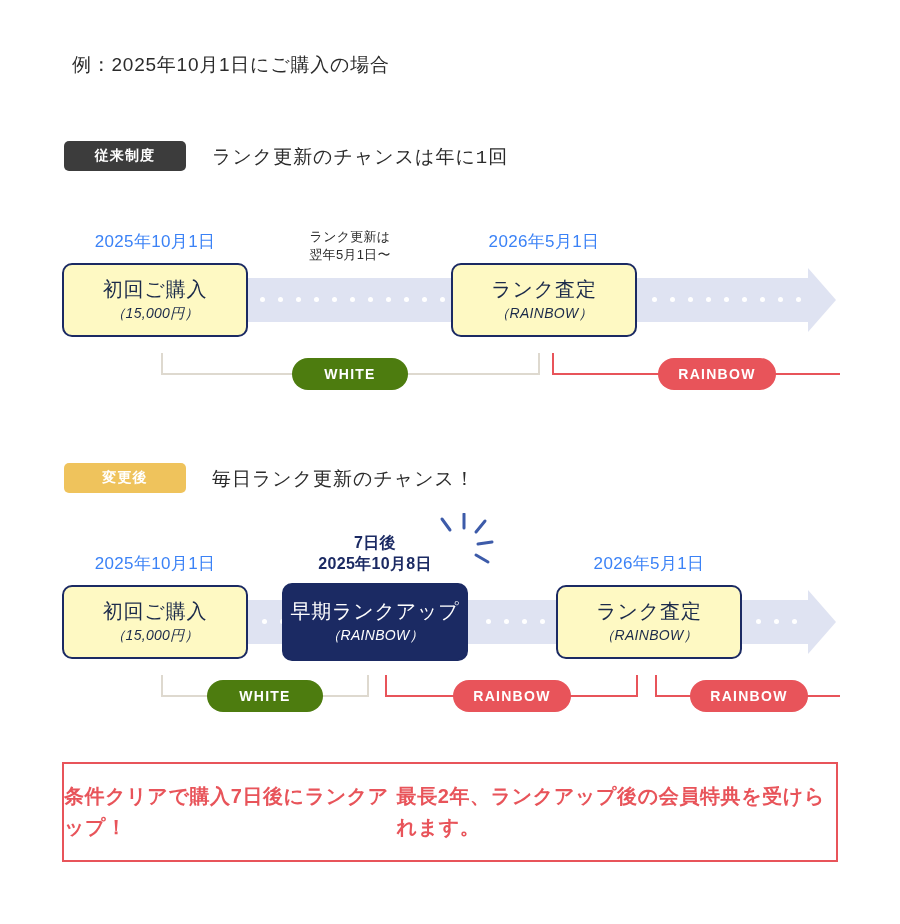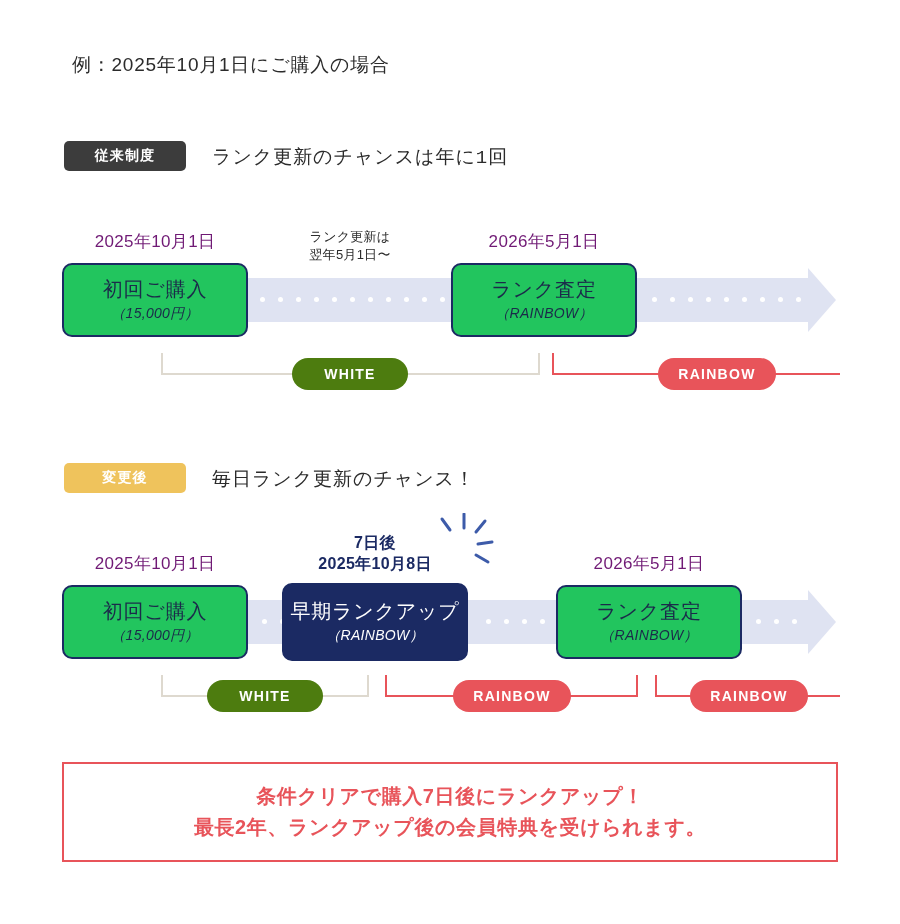--- a/index.html
+++ b/index.html
@@ -80,21 +80,21 @@
     width: 5px;
     height: 5px;
     border-radius: 50%;
     background: #ffffff;
     display: block;
   }
 
   
   .node {
     position: absolute;
-    background: #22c55e;
+    background: #fef9c3;
     border: 2px solid #1b2a63;
     border-radius: 10px;
     display: flex;
     flex-direction: column;
     align-items: center;
     justify-content: center;
   }
   .node .main {
     font-size: 20px;
     letter-spacing: 0.04em;
@@ -112,21 +112,21 @@
     background: #1b2a63;
     border-color: #1b2a63;
   }
   .node.filled .main, .node.filled .sub { color: #ffffff; }
 
   
   .caption {
     position: absolute;
     font-size: 17px;
     letter-spacing: 0.02em;
-    color: #701a75;
+    color: #3b82f6;
     text-align: center;
     white-space: nowrap;
   }
   .caption.small {
     font-size: 13px;
     line-height: 1.45;
     color: #2b2b2b;
   }
   .caption.blue {
     color: #1b2a63;
@@ -167,21 +167,20 @@
   #sparkle { left: 428px; top: 513px; }
 
   
   #note-box {
     left: 62px;
     top: 762px;
     width: 776px;
     height: 100px;
     border: 2px solid #e8545a;
     display: flex;
-    flex-direction: column;
     align-items: center;
     justify-content: center;
   }
   #note-box .line {
     color: #e8545a;
     font-size: 20px;
     font-weight: bold;
     letter-spacing: 0.03em;
     line-height: 1.55;
   }

